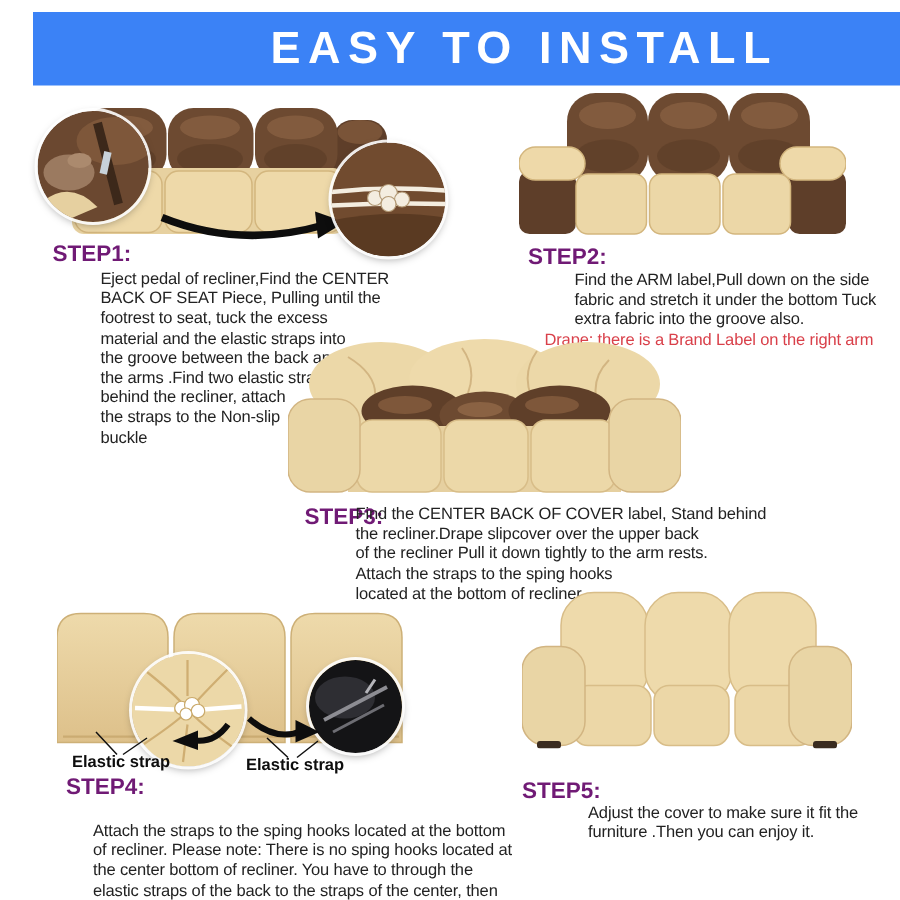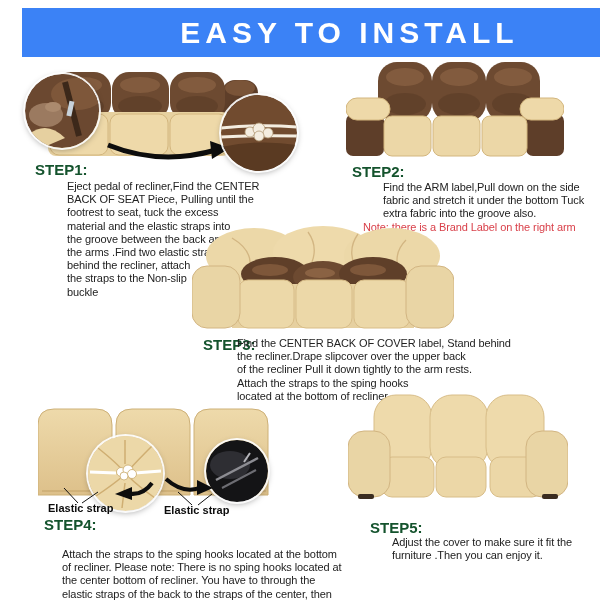--- a/index.html
+++ b/index.html
@@ -16,21 +16,21 @@
     text-indent:55px;white-space:nowrap;
   }
   .photo{position:absolute;}
   .circle{
     position:absolute;border-radius:50%;overflow:hidden;
     box-shadow:0 0 0 2px rgba(255,255,255,.9),0 2px 6px rgba(0,0,0,.35);
   }
   .circle svg{display:block;}
   .overlay{position:absolute;}
   .step-label{
-    position:absolute;font-size:15px;font-weight:700;color:#14532d;letter-spacing:0;
+    position:absolute;font-size:15px;font-weight:700;color:#701a75;letter-spacing:0;
   }
   .step-text{
     position:absolute;font-size:11px;line-height:13.2px;letter-spacing:-0.1px;
     white-space:pre-line;color:#222;margin-left:12px;
   }
   .note{
     position:absolute;font-size:11px;letter-spacing:-0.1px;color:#d9404a;white-space:nowrap;
   }
   .strap-label{
     position:absolute;font-size:11px;font-weight:700;color:#0d0d0d;white-space:nowrap;
@@ -122,21 +122,21 @@
     <rect x="87" y="54" width="47" height="40" rx="8" fill="#ecd7a7" stroke="#d3b67e" stroke-width="1"></rect>
     <rect x="136" y="54" width="45" height="40" rx="8" fill="#ecd7a7" stroke="#d3b67e" stroke-width="1"></rect>
     <rect x="0" y="36" width="44" height="22" rx="11" fill="#eed9a9" stroke="#d3b67e" stroke-width="1"></rect>
     <rect x="174" y="36" width="44" height="22" rx="11" fill="#eed9a9" stroke="#d3b67e" stroke-width="1"></rect>
   </svg>
 
   <div class="step-label" style="left:352px;top:163px">STEP2:</div>
   <div class="step-text" style="left:371px;top:181px;width:245px">Find the ARM label,Pull down on the side
 fabric and stretch it under the bottom Tuck
 extra fabric into the groove also.</div>
-  <div class="note" style="left:363px;top:221px">Note: there is a Brand Label  on the right arm</div>
+  <div class="note" style="left:363px;top:221px">Drape: there is a Brand Label  on the right arm</div>
 
   <svg class="photo" style="left:192px;top:222px" width="262" height="108" viewBox="0 0 262 108">
     <ellipse cx="62" cy="34" rx="48" ry="28" fill="#ecd8a8"></ellipse>
     <ellipse cx="131" cy="30" rx="50" ry="26" fill="#eedaab"></ellipse>
     <ellipse cx="200" cy="34" rx="48" ry="28" fill="#ecd8a8"></ellipse>
     <path d="M40,16 Q60,28 58,44 M116,10 Q126,24 120,40 M166,12 Q156,26 162,42 M214,18 Q202,30 206,46" stroke="#d2b582" stroke-width="1.3" fill="none"></path>
     <ellipse cx="83" cy="52" rx="34" ry="17" fill="#5f3f29"></ellipse>
     <ellipse cx="131" cy="55" rx="30" ry="16" fill="#6d4a31"></ellipse>
     <ellipse cx="181" cy="52" rx="34" ry="17" fill="#5f3f29"></ellipse>
     <ellipse cx="78" cy="48" rx="18" ry="6" fill="#7e573a"></ellipse>
@@ -219,17 +219,17 @@
     <rect x="138" y="2" width="58" height="74" rx="22" fill="#eedaab" stroke="#d8bd88" stroke-width="1"></rect>
     <rect x="34" y="64" width="52" height="40" rx="10" fill="#ecd7a7" stroke="#d8bd88" stroke-width="1"></rect>
     <rect x="88" y="64" width="50" height="40" rx="10" fill="#ecd7a7" stroke="#d8bd88" stroke-width="1"></rect>
     <rect x="142" y="64" width="52" height="40" rx="10" fill="#ecd7a7" stroke="#d8bd88" stroke-width="1"></rect>
     <rect x="0" y="38" width="42" height="66" rx="16" fill="#e9d5a5" stroke="#d2b582" stroke-width="1"></rect>
     <rect x="178" y="38" width="42" height="66" rx="16" fill="#e9d5a5" stroke="#d2b582" stroke-width="1"></rect>
     <rect x="10" y="101" width="16" height="5" rx="2" fill="#3a2c20"></rect>
     <rect x="194" y="101" width="16" height="5" rx="2" fill="#3a2c20"></rect>
   </svg>
 
-  <div class="step-label" style="left:370px;top:519px">STEP5:</div>
+  <div class="step-label" style="left:348px;top:519px">STEP5:</div>
   <div class="step-text" style="left:380px;top:536px;width:230px">Adjust the cover to make sure it fit the
 furniture .Then you can enjoy it.</div>
 
 </div>
 
 </body></html>

